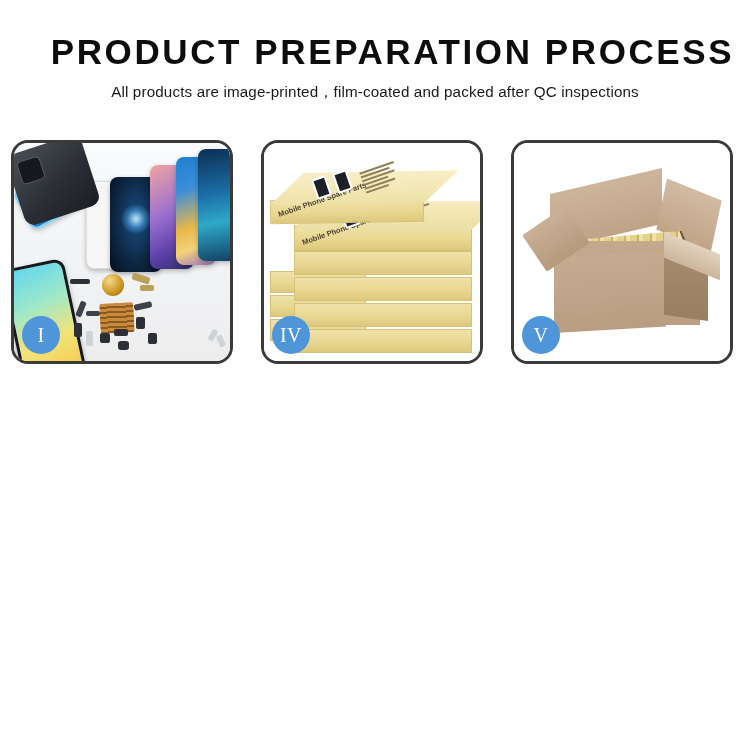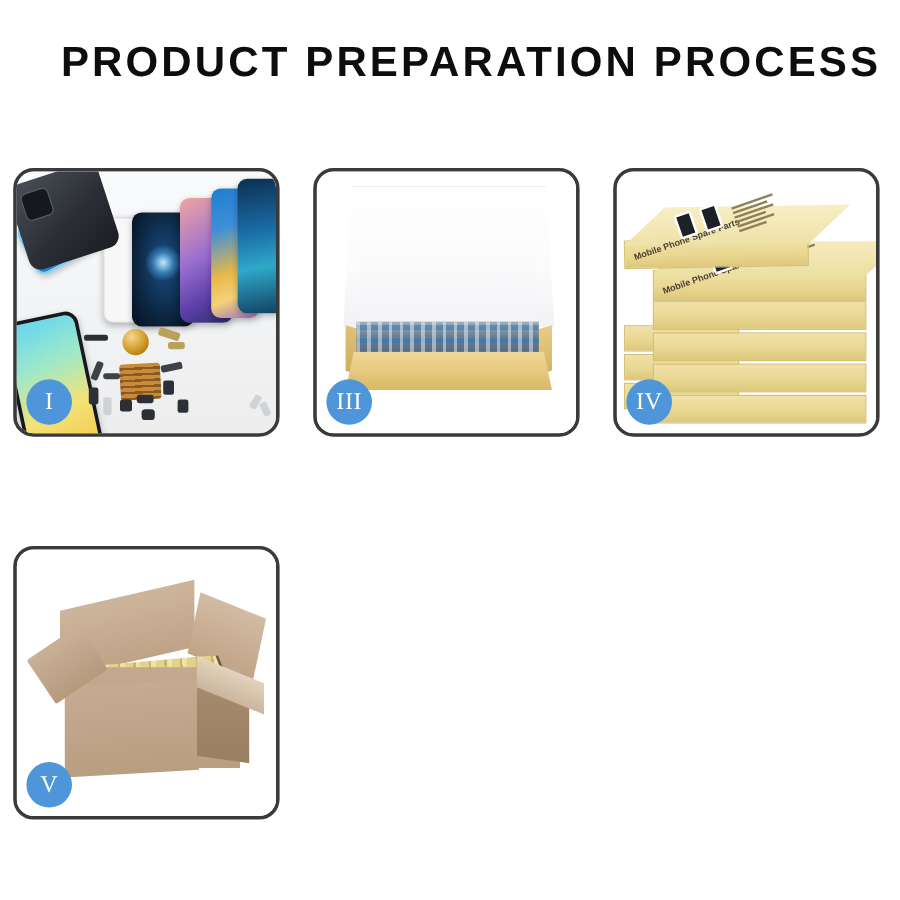--- a/index.html
+++ b/index.html
@@ -253,20 +253,21 @@
   }
   .s-tab { position:absolute; background:#b59a7d; }
 </style>
 </head>
 <body>
 
 <div class="page">
 
   <div class="header">
     <div class="title">PRODUCT PREPARATION PROCESS</div>
+    <div class="subtitle">All products are image-printed，film-coated and packed after QC inspections</div>
   </div>
 
   <div class="grid">
 
     <div class="panel">
       <div class="scene p1">
         <div class="ph ph-a"></div>
         <div class="ph ph-b"></div>
         <div class="ph ph-c"></div>
         <div class="ph ph-d"></div>
@@ -289,31 +290,20 @@
         <div class="prt l" style="left:120px;top:160px;width:18px;height:6px;transform:rotate(-12deg);"></div>
         <div class="prt" style="left:122px;top:174px;width:9px;height:12px;"></div>
         <div class="prt" style="left:134px;top:190px;width:9px;height:11px;border-radius:2px;"></div>
         <div class="prt w" style="left:196px;top:186px;width:6px;height:12px;transform:rotate(30deg);"></div>
         <div class="prt w" style="left:204px;top:192px;width:6px;height:12px;transform:rotate(-25deg);"></div>
       </div>
       <div class="badge">I</div>
     </div>
 
 
-    <div class="panel">
-      <div class="scene p3">
-        <div class="m-lid"></div>
-        <div class="m-liner"></div>
-        <div class="m-side-l"></div>
-        <div class="m-side-r"></div>
-        <div class="m-contents"></div>
-        <div class="m-front"></div>
-      </div>
-      <div class="badge">III</div>
-    </div>
 
     <div class="panel">
       <div class="scene p4">
         <div class="stack">
 
           <div class="sbox" style="left:6px;  top:128px; width:96px; height:22px;"></div>
           <div class="sbox" style="left:6px;  top:152px; width:96px; height:22px;"></div>
           <div class="sbox" style="left:6px;  top:176px; width:96px; height:22px;"></div>
 
           <div class="sbox" style="left:30px; top:186px; width:178px; height:24px;"></div>

